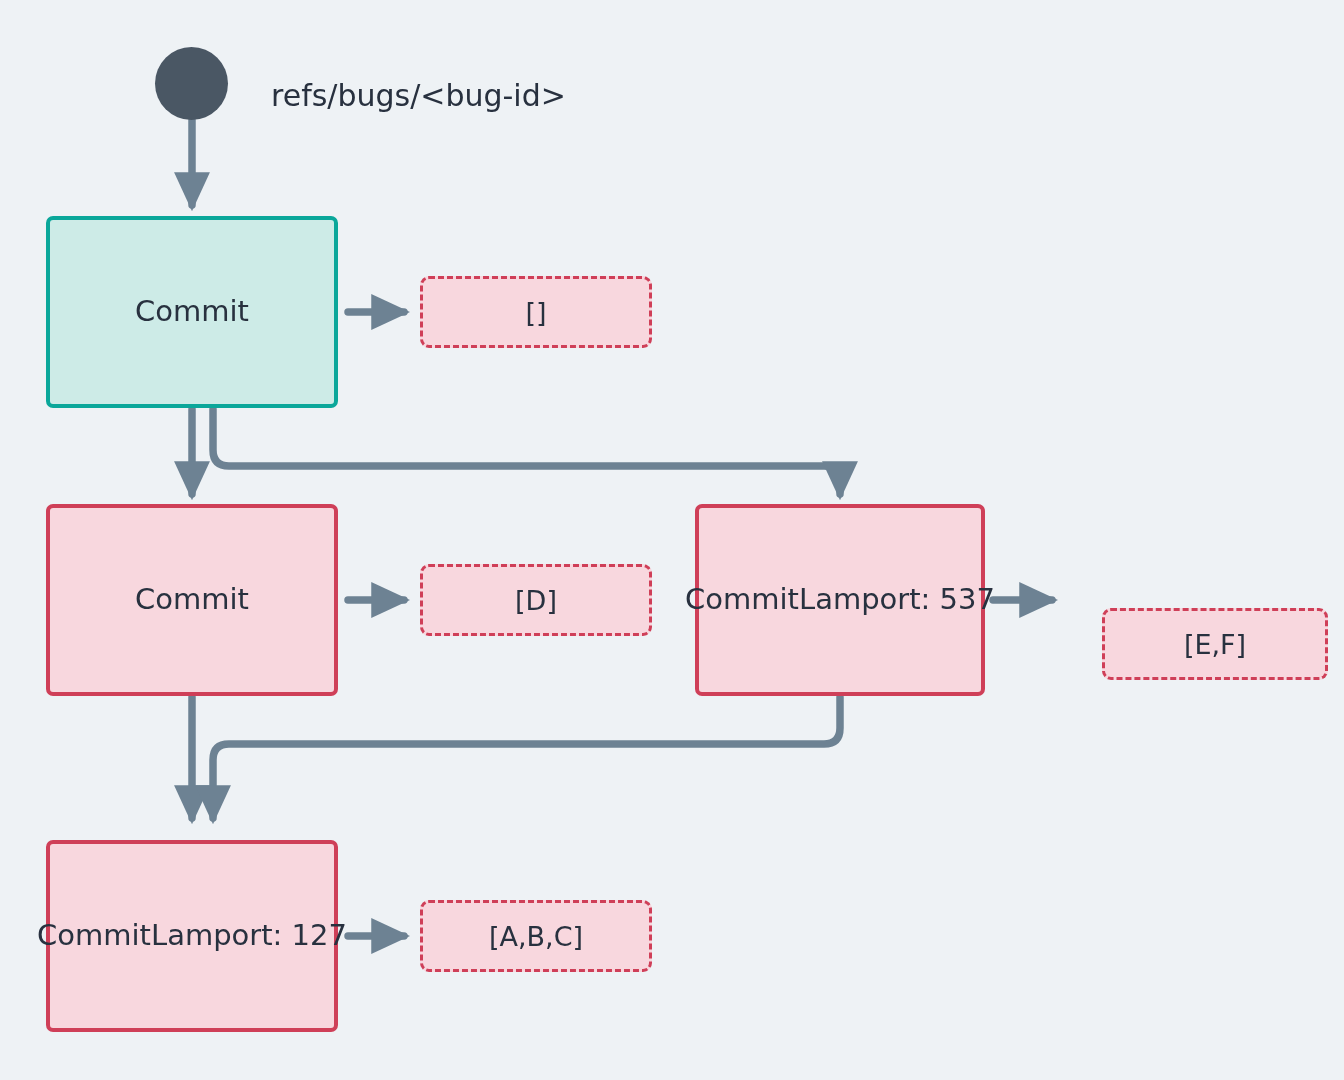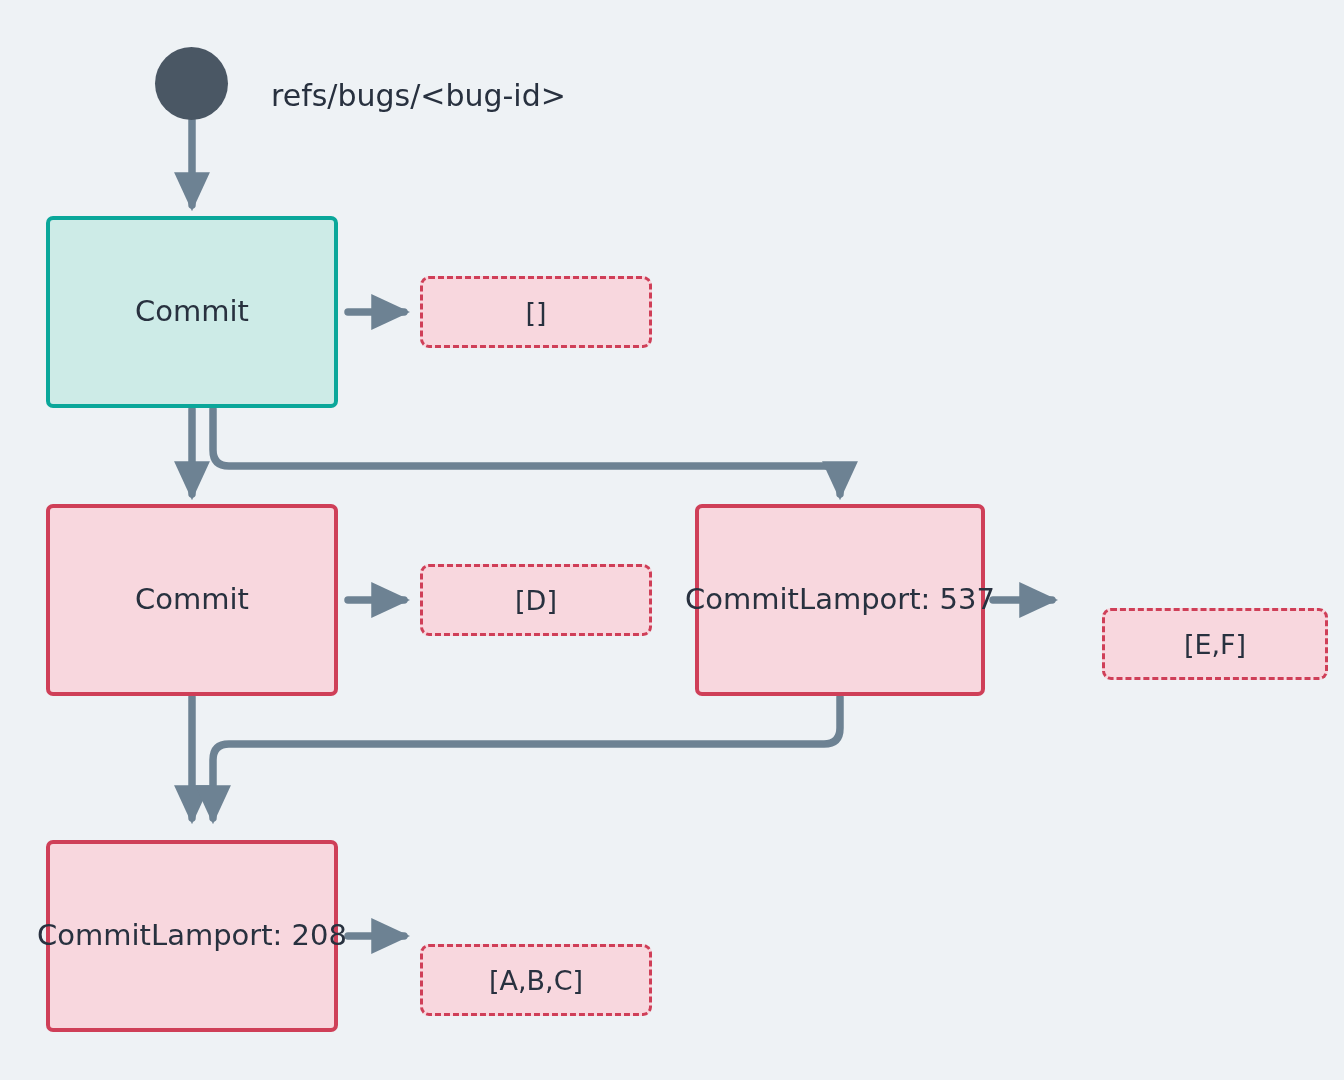--- a/index.html
+++ b/index.html
@@ -131,24 +131,24 @@
     <span class="ln">Commit</span>
   </div>
 
   <div class="node pink" style="left:695px; top:504px; width:290px; height:192px;">
     <span class="ln">Commit</span>
     <span class="ln">Lamport: 537</span>
   </div>
 
   <div class="node pink" style="left:46px; top:840px; width:292px; height:192px;">
     <span class="ln">Commit</span>
-    <span class="ln">Lamport: 208</span>
+    <span class="ln">Lamport: 127</span>
   </div>
 
   <div class="chip" style="left:420px; top:276px; width:232px; height:72px;">[]</div>
 
   <div class="chip" style="left:420px; top:564px; width:232px; height:72px;">[D]</div>
 
   <div class="chip" style="left:1102px; top:564px; width:226px; height:72px;margin-top:44px;">[E,F]</div>
 
-  <div class="chip" style="left:420px; top:900px; width:232px; height:72px;margin-top:44px;">[A,B,C]</div>
+  <div class="chip" style="left:420px; top:900px; width:232px; height:72px;">[A,B,C]</div>
 
 </div>
 
 </body></html>

